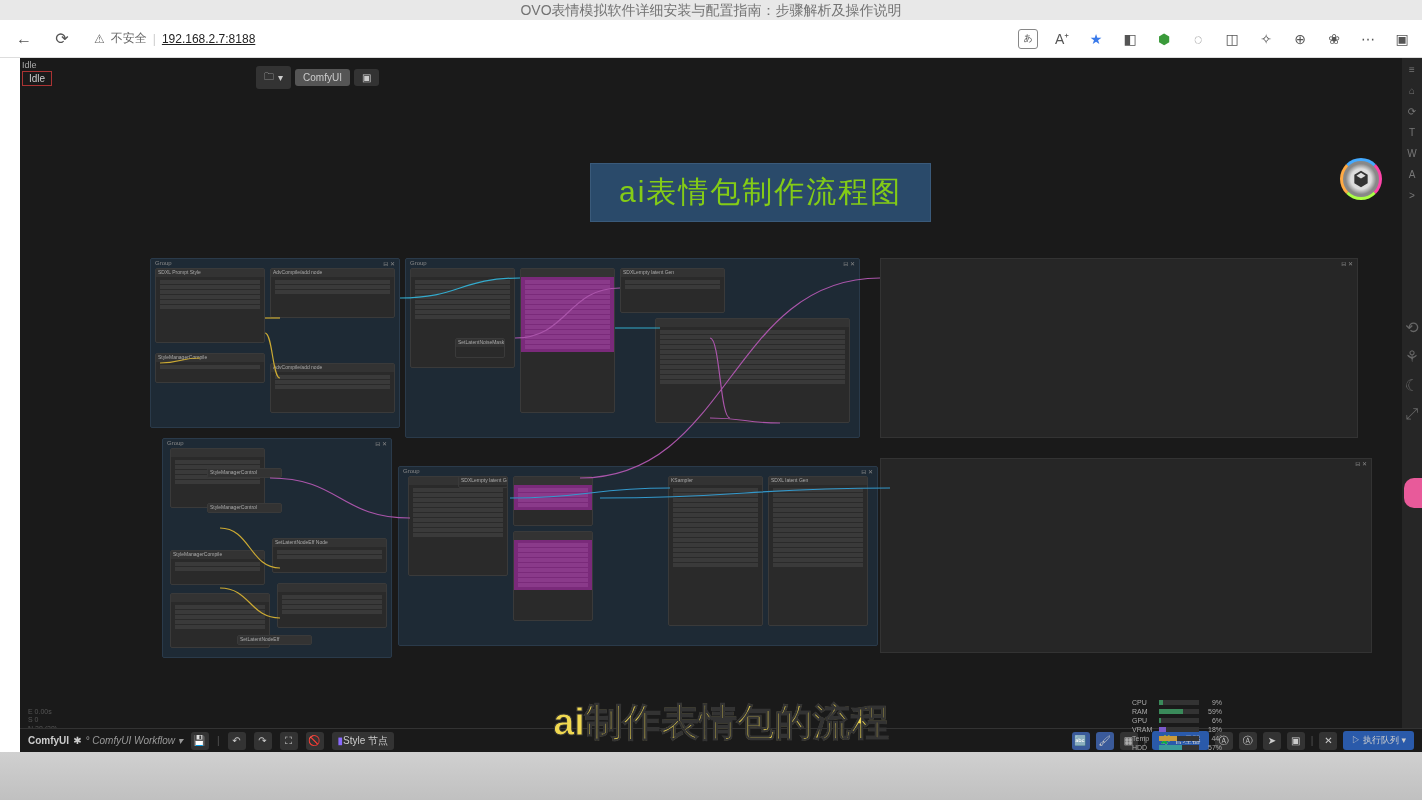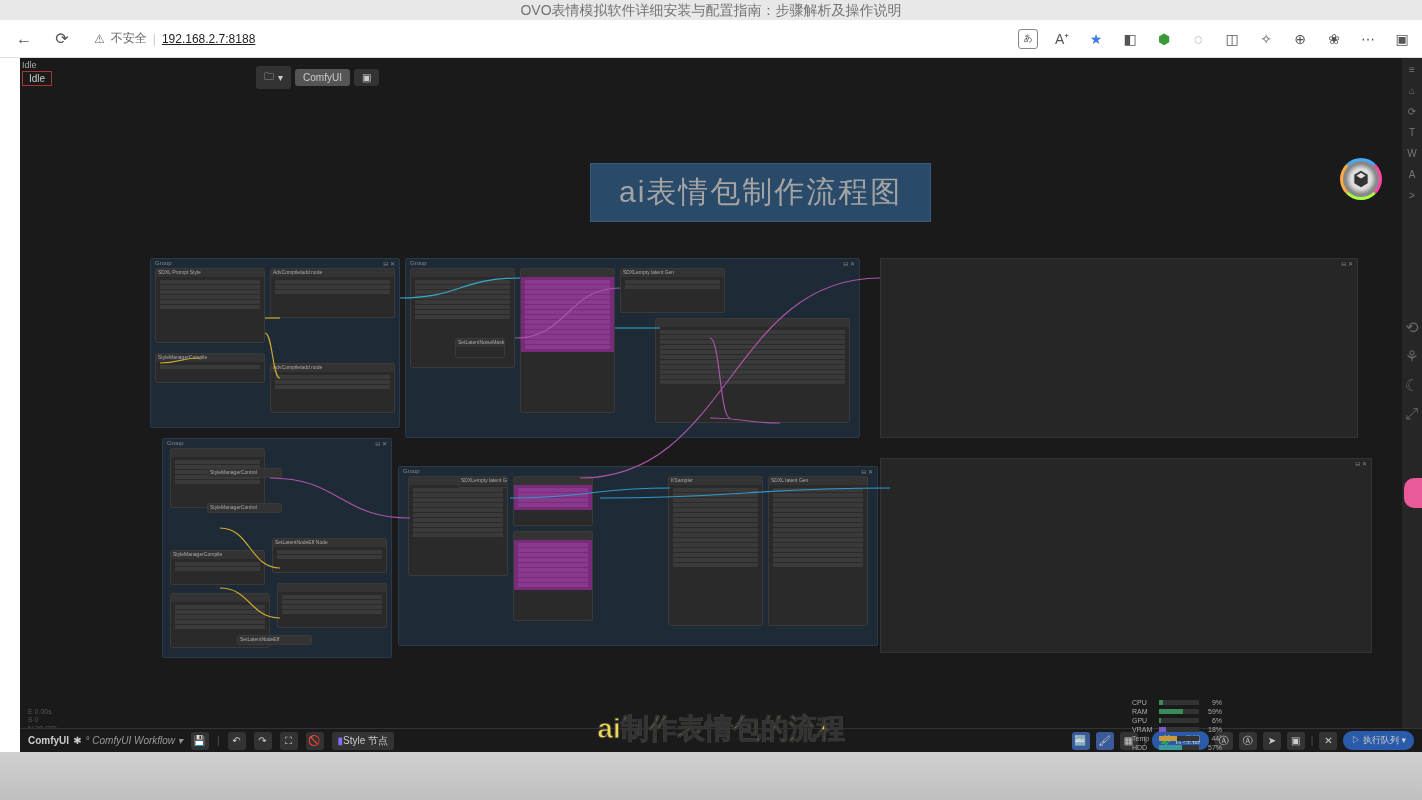--- a/index.html
+++ b/index.html
@@ -31,58 +31,58 @@
 
 .right-rail { position:absolute; right:0; top:0; bottom:0; width:20px; background:#262626; display:flex; flex-direction:column; align-items:center; gap:10px; padding-top:6px; }
 .right-rail span { color:#777; font-size:10px; cursor:pointer; }
 .right-rail2 { position:absolute; right:0; top:260px; width:20px; display:flex; flex-direction:column; gap:10px; align-items:center; }
 
 
 .logo-badge { position:absolute; right:40px; top:100px; width:42px; height:42px; border-radius:50%; background:radial-gradient(circle,#ddd 40%,#888 60%); border:3px solid; border-color:#4af #f4a #af4 #fa4; display:flex; align-items:center; justify-content:center; }
 .logo-badge svg { width:20px; height:20px; }
 
 
-.main-title { position:absolute; left:570px; top:105px; background:#2a4a6a; color:#a3a3a3; font-size:30px; padding:8px 28px; border:1px solid #3a5a7a; font-weight:500; letter-spacing:2px; }
+.main-title { position:absolute; left:570px; top:105px; background:#2a4a6a; color:#84cc16; font-size:30px; padding:8px 28px; border:1px solid #3a5a7a; font-weight:500; letter-spacing:2px; }
 
 
 .canvas { position:absolute; inset:0; }
 .group { position:absolute; background:#1e2a35; border:1px solid #2a3a4a; border-radius:2px; }
 .group-hdr { height:10px; font-size:6px; color:#888; padding:1px 4px; display:flex; justify-content:space-between; }
 .node { position:absolute; background:#2a2a2a; border:1px solid #3a3a3a; border-radius:2px; }
 .node-hdr { height:8px; background:#333; font-size:5px; color:#aaa; padding:0 2px; white-space:nowrap; overflow:hidden; }
 .node-body { padding:2px; }
 .node-row { height:4px; background:#3a3a3a; margin:1px 2px; }
 .node.purple .node-body { background:#7a2a7a; }
 .node.purple .node-row { background:#8a3a8a; }
 .wire { position:absolute; pointer-events:none; }
 
 
 .preview { position:absolute; background:#262626; border:1px solid #333; }
 
 
 .stats-tl { position:absolute; left:8px; bottom:2px; font-size:7px; color:#555; line-height:1.2; }
 
 
-.subtitle { position:absolute; bottom:4px; left:50%; transform:translateX(-50%); font-size:28px; font-weight:bold; color:#f0d850; -webkit-text-stroke:1px #333; z-index:5; }
+.subtitle { position:absolute; bottom:4px; left:50%; transform:translateX(-50%); font-size:38px; font-weight:bold; color:#f0d850; -webkit-text-stroke:1px #333; z-index:5; }
 
 
 .hw-stats { position:absolute; bottom:0; right:200px; width:90px; font-size:7px; color:#aaa; }
 .hw-row { display:flex; align-items:center; gap:3px; height:9px; }
 .hw-row .lbl { width:24px; }
 .hw-row .bar { flex:1; height:5px; background:#333; position:relative; }
 .hw-row .bar i { position:absolute; left:0; top:0; bottom:0; background:#3a8a5a; }
 .hw-row .val { width:20px; text-align:right; }
 
 
 .app-bar { position:absolute; left:0; right:0; bottom:0; height:24px; background:#1a1a1a; border-top:1px solid #333; display:flex; align-items:center; padding:0 8px; gap:8px; font-size:10px; color:#ccc; }
 .app-bar .wf { display:flex; align-items:center; gap:4px; }
 .app-bar .ico { width:18px; height:18px; display:flex; align-items:center; justify-content:center; background:#333; border-radius:3px; cursor:pointer; font-size:10px; }
 .app-bar .ico.blue { background:#3a5a9a; }
 .app-bar .right { margin-left:auto; display:flex; gap:6px; align-items:center; }
-.btn-blue { background:#2a5aaa; padding:3px 8px; border-radius:9px; font-size:9px; cursor:pointer; }
+.btn-blue { background:#2a5aaa; padding:3px 8px; border-radius:3px; font-size:9px; cursor:pointer; }
 
 
 .taskbar { position:absolute; left:0; right:0; bottom:0; height:48px; background:linear-gradient(#d0d0d0,#c0c0c0); }
 
 .pink-tab { position:absolute; right:-2px; top:420px; width:20px; height:30px; background:#e85a9a; border-radius:10px 0 0 10px; }
 </style>
 </head>
 <body>
 
 <div class="page-title">OVO表情模拟软件详细安装与配置指南：步骤解析及操作说明</div>

